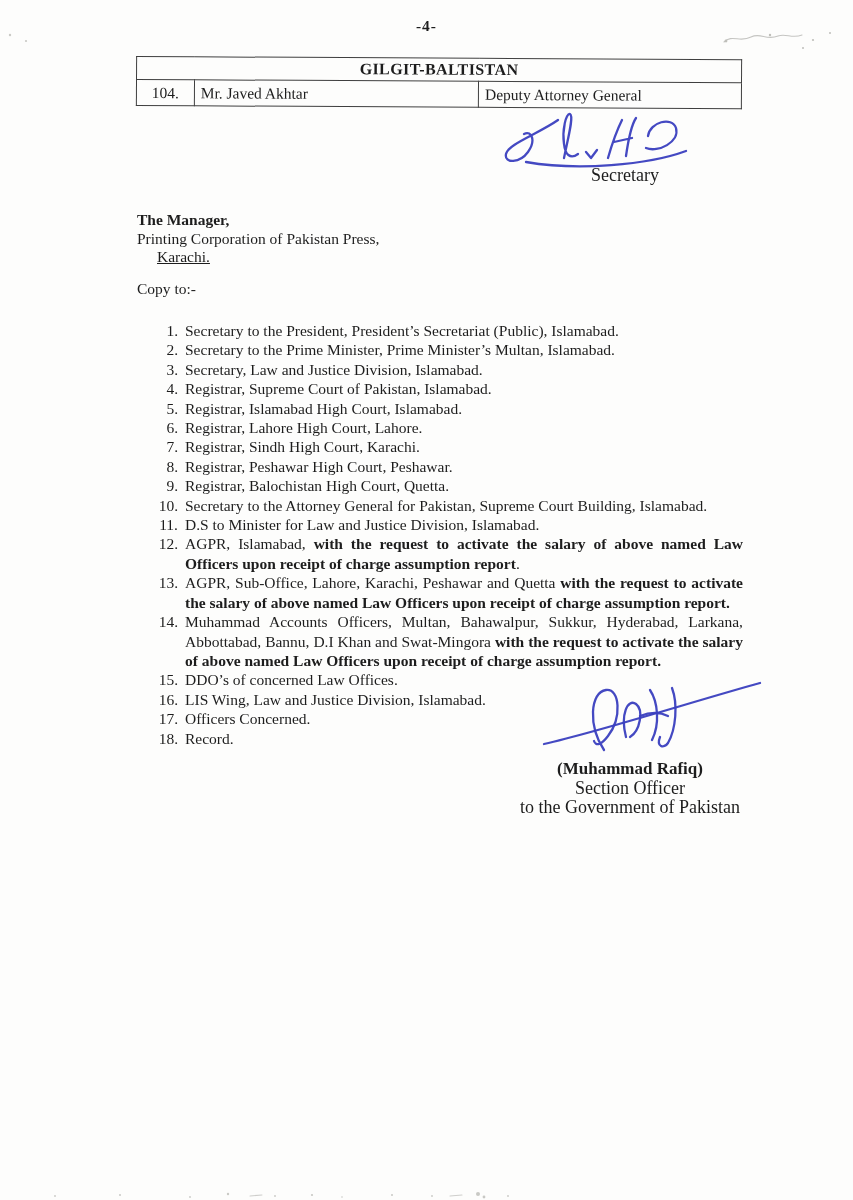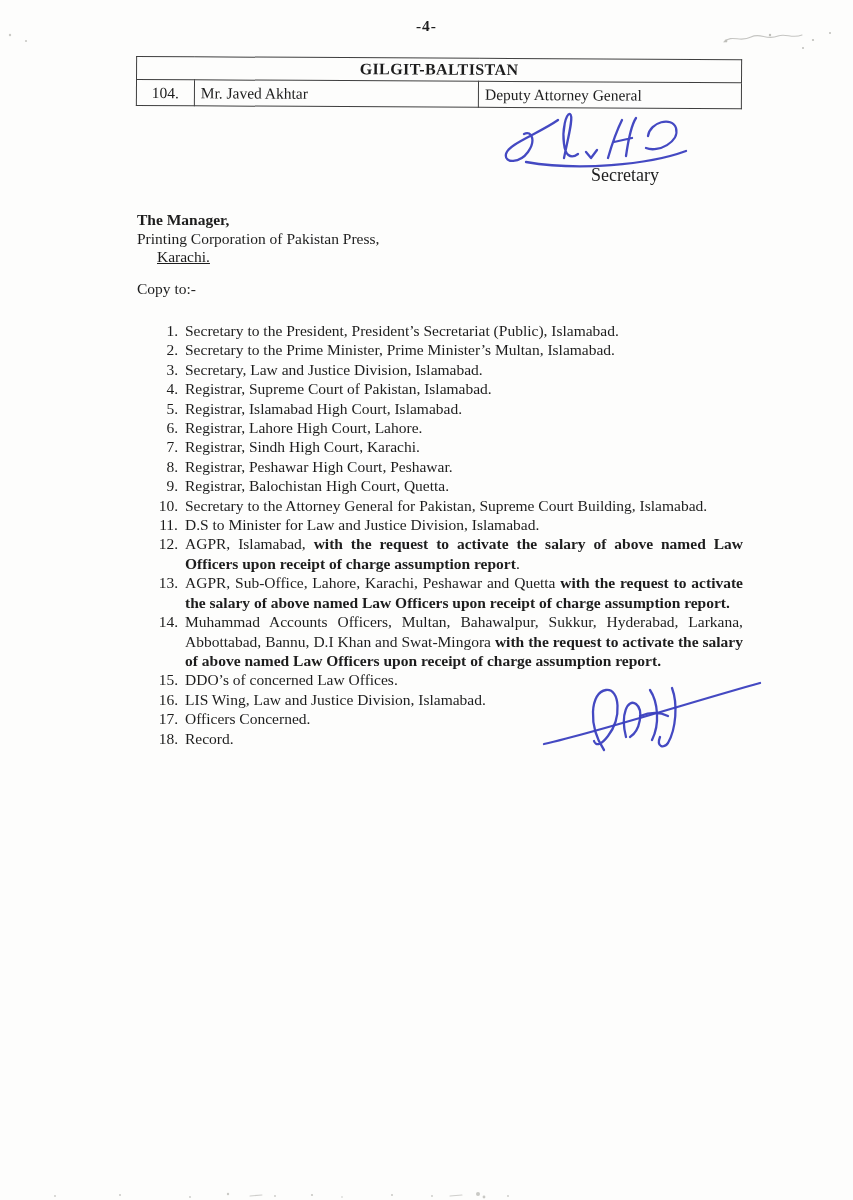--- a/index.html
+++ b/index.html
@@ -186,20 +186,25 @@
     </li>
     </ol>
 
   <svg class="sig sig2" width="228" height="84" viewBox="0 0 228 84">
     <path d="M6,70 C60,58 160,26 222,9"></path>
     <path d="M66,76 C50,52 52,18 68,16 C82,14 84,44 70,62 C64,70 58,73 56,67"></path>
     <path d="M88,63 C82,40 90,24 98,30 C106,36 102,57 92,63"></path>
     <path d="M112,16 C120,28 122,50 114,66 M102,42 C112,38 122,38 130,42"></path>
     <path d="M134,14 C140,30 138,55 130,69 C126,75 118,73 122,63"></path>
   </svg>
+  <div class="signer signer2">
+    <div class="signer-name">(Muhammad Rafiq)</div>
+    <div class="signer-title">Section Officer</div>
+    <div class="signer-title">to the Government of Pakistan</div>
+  </div>
 
   <svg class="artifact mark-bottom" width="560" height="14" viewBox="0 0 560 14">
     <circle cx="55" cy="10" r="0.9"></circle>
       <circle cx="120" cy="9" r="1"></circle>
     <circle cx="190" cy="11" r="0.9"></circle>
       <circle cx="228" cy="8" r="1.2"></circle>
     <circle cx="275" cy="10" r="0.9"></circle>
       <circle cx="312" cy="9" r="1.1"></circle>
     <circle cx="342" cy="11" r="0.8"></circle>
       <circle cx="392" cy="9" r="1"></circle>

